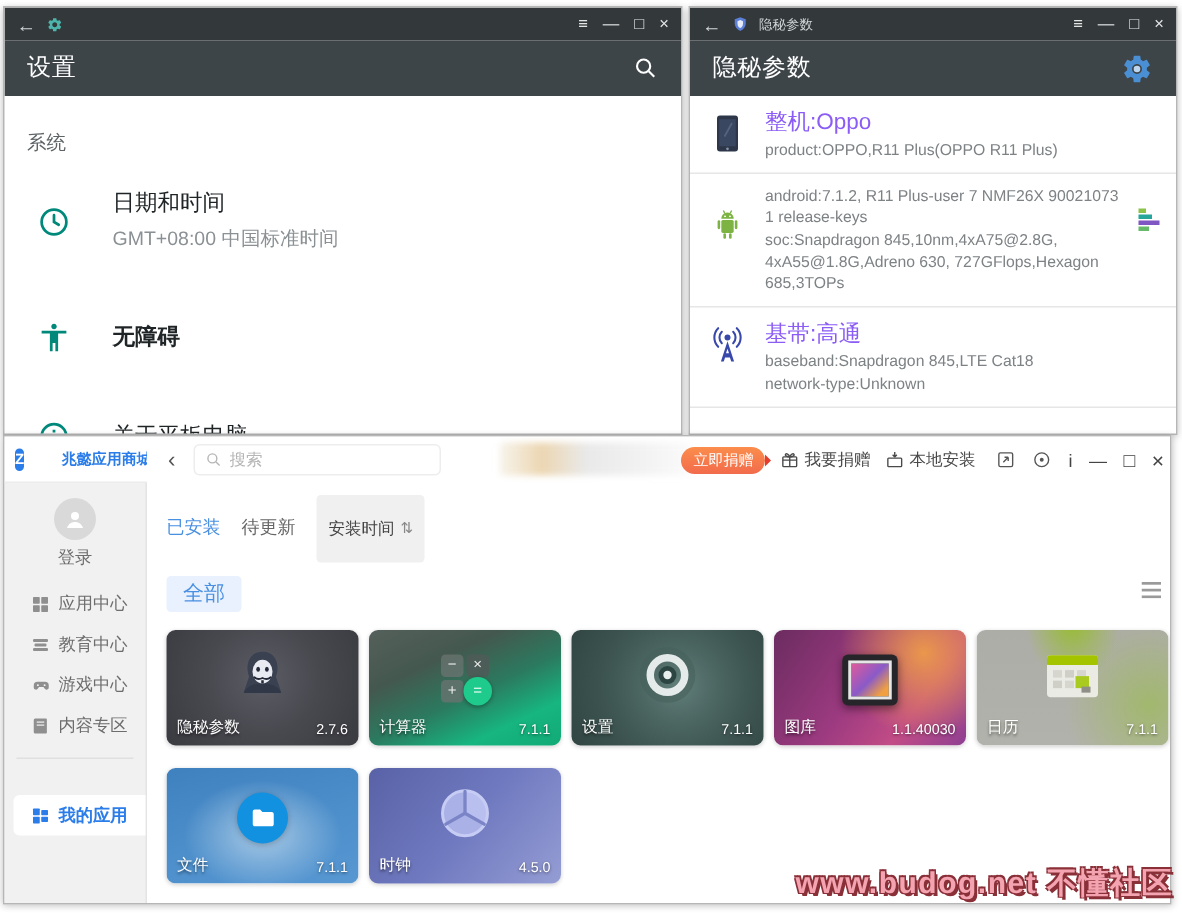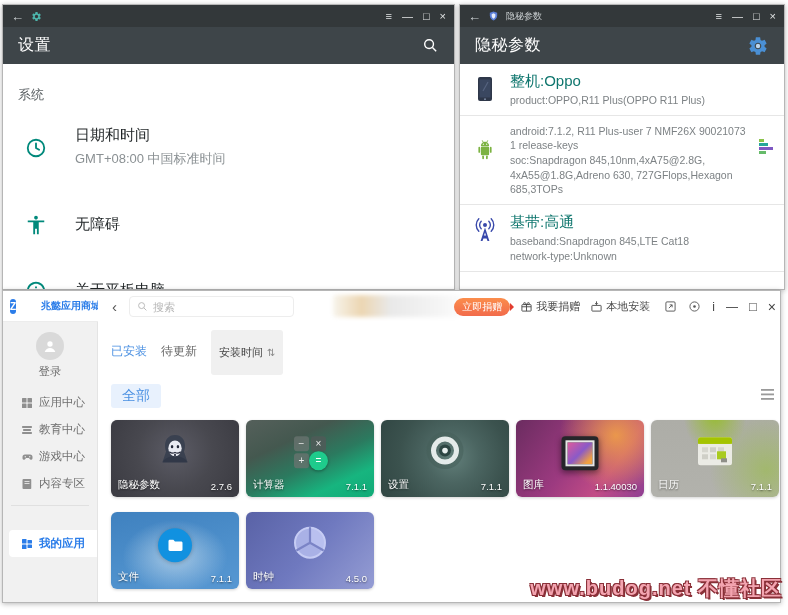--- a/index.html
+++ b/index.html
@@ -19,31 +19,31 @@
   .tb-appname { font-size:9px; color:#cfd4d6; }
   .tb-controls { margin-left:auto; display:flex; gap:10px; align-items:center; font-size:11px; color:#e3e5e6; }
   .tb-controls span { line-height:1; }
   .app-header { height:37px; background:#3e4549; color:#fff; display:flex; align-items:center; padding:0 15px; font-size:16px; letter-spacing:.5px; }
   .hdr-right { margin-left:auto; display:flex; align-items:center; }
 
   
   .s-body { padding:14px 0 0 14px; }
   .s-section { font-size:13px; color:#5d6366; margin:8px 0 4px 1px; }
   .s-item { display:flex; align-items:center; gap:28px; padding:18px 0 0 8px; }
-  .s-item.one-line { align-items:center; }
+  .s-item.one-line { align-items:center;font-weight:bold; }
   .s-icon { width:22px; height:22px; flex:0 0 22px; margin-top:2px; }
   .s-title { font-size:15px; color:#1f2426; }
   .s-sub { font-size:13px; color:#8a9093; margin-top:5px; }
 
   
   .p-body { background:#fff; }
   .prow { display:flex; gap:12px; padding:8px 10px 7px 12px; border-bottom:1px solid #e6e6e6; align-items:flex-start; }
   .p-icon { width:26px; flex:0 0 26px; display:flex; justify-content:center; margin-top:4px; }
   .p-text { flex:1; min-width:0; }
-  .p-title { font-size:15px; color:#0f766e; margin-bottom:2px; }
+  .p-title { font-size:15px; color:#8b5cf6; margin-bottom:2px; }
   .p-line { font-size:10.5px; color:#7d8285; line-height:1.4; }
   .p-right-icon { margin-top:14px; }
 
   
   #win-store { display:grid; grid-template-columns:95px 1fr; grid-template-rows:31px 1fr; background:#fff; }
   .store-logo { grid-column:1; grid-row:1; background:#fff; border-bottom:1px solid #ececec; display:flex; align-items:center; gap:4px; padding-left:7px; }
   .logo-mark { width:15px; height:15px; background:#2b7de9; border-radius:3px; color:#fff; font-size:10px; font-weight:bold; display:flex; align-items:center; justify-content:center; }
   .logo-text { color:#2b7de9; font-size:10px; font-weight:bold; white-space:nowrap;margin-left:21px; }
   .store-side { grid-column:1; grid-row:2; background:#f1f1f1; border-right:1px solid #e4e4e4; padding-top:10px; font-size:11.5px; color:#6d6d6d; }
   .side-login { text-align:center; margin-bottom:10px; }

